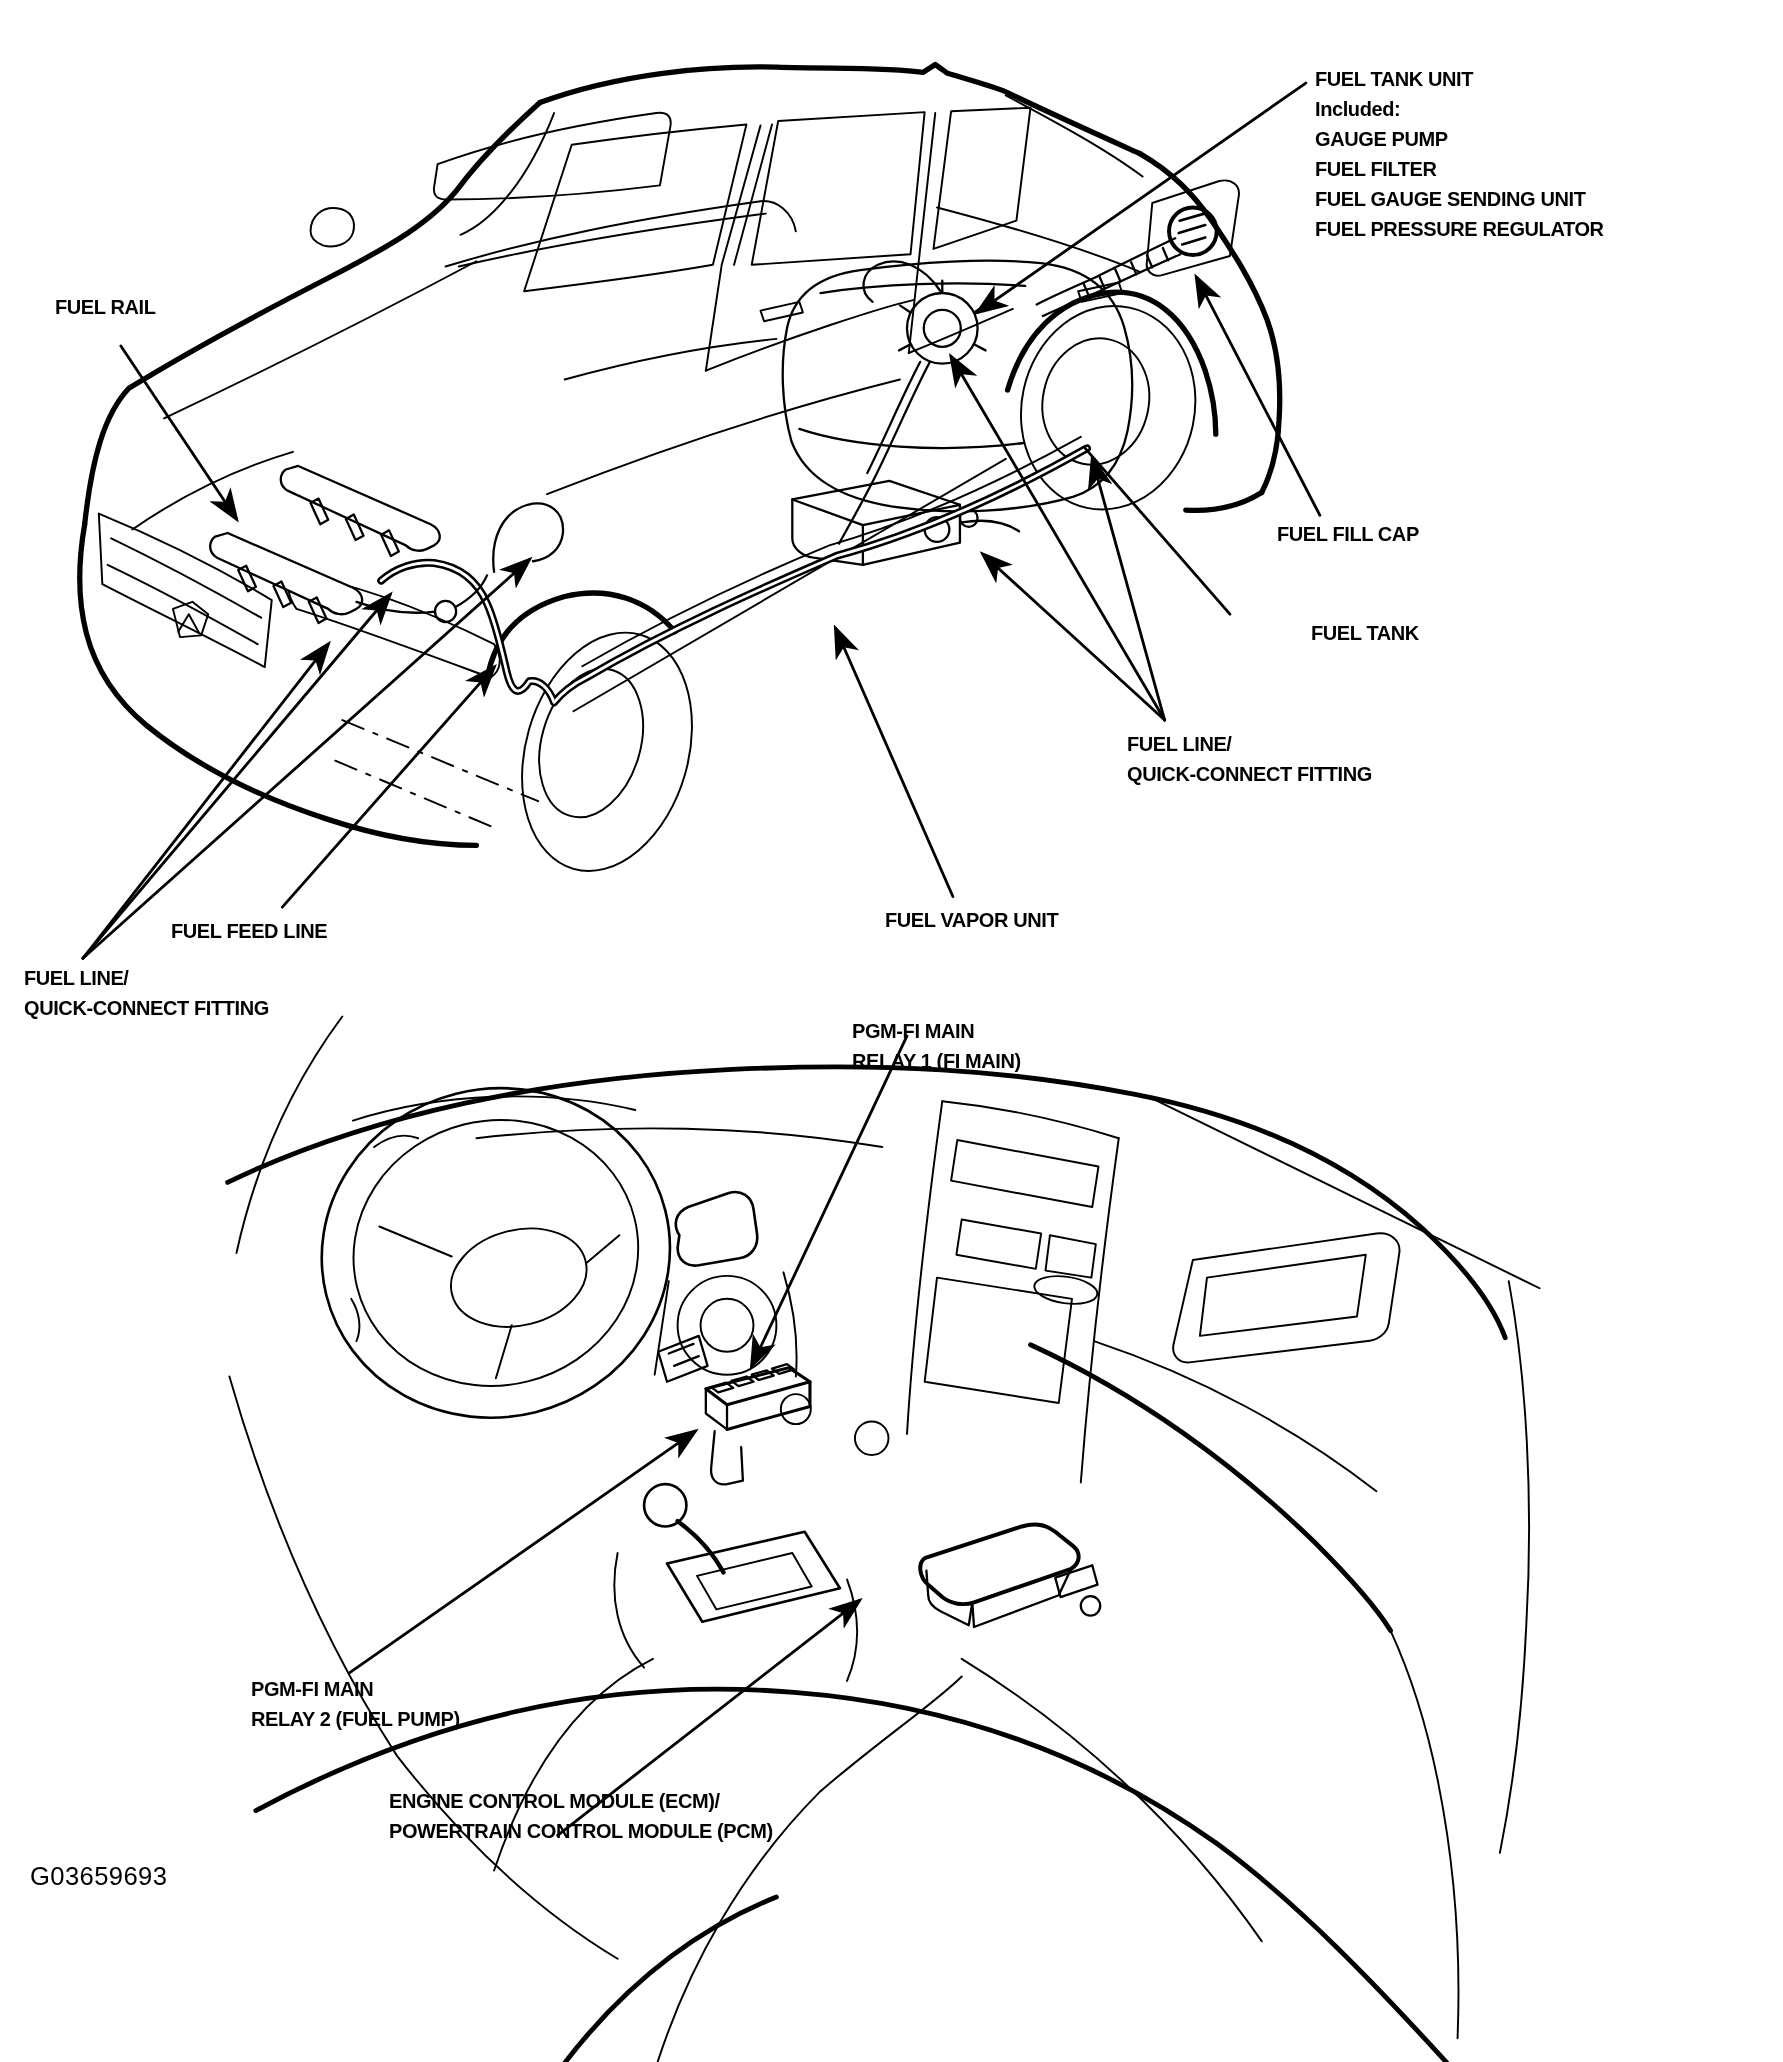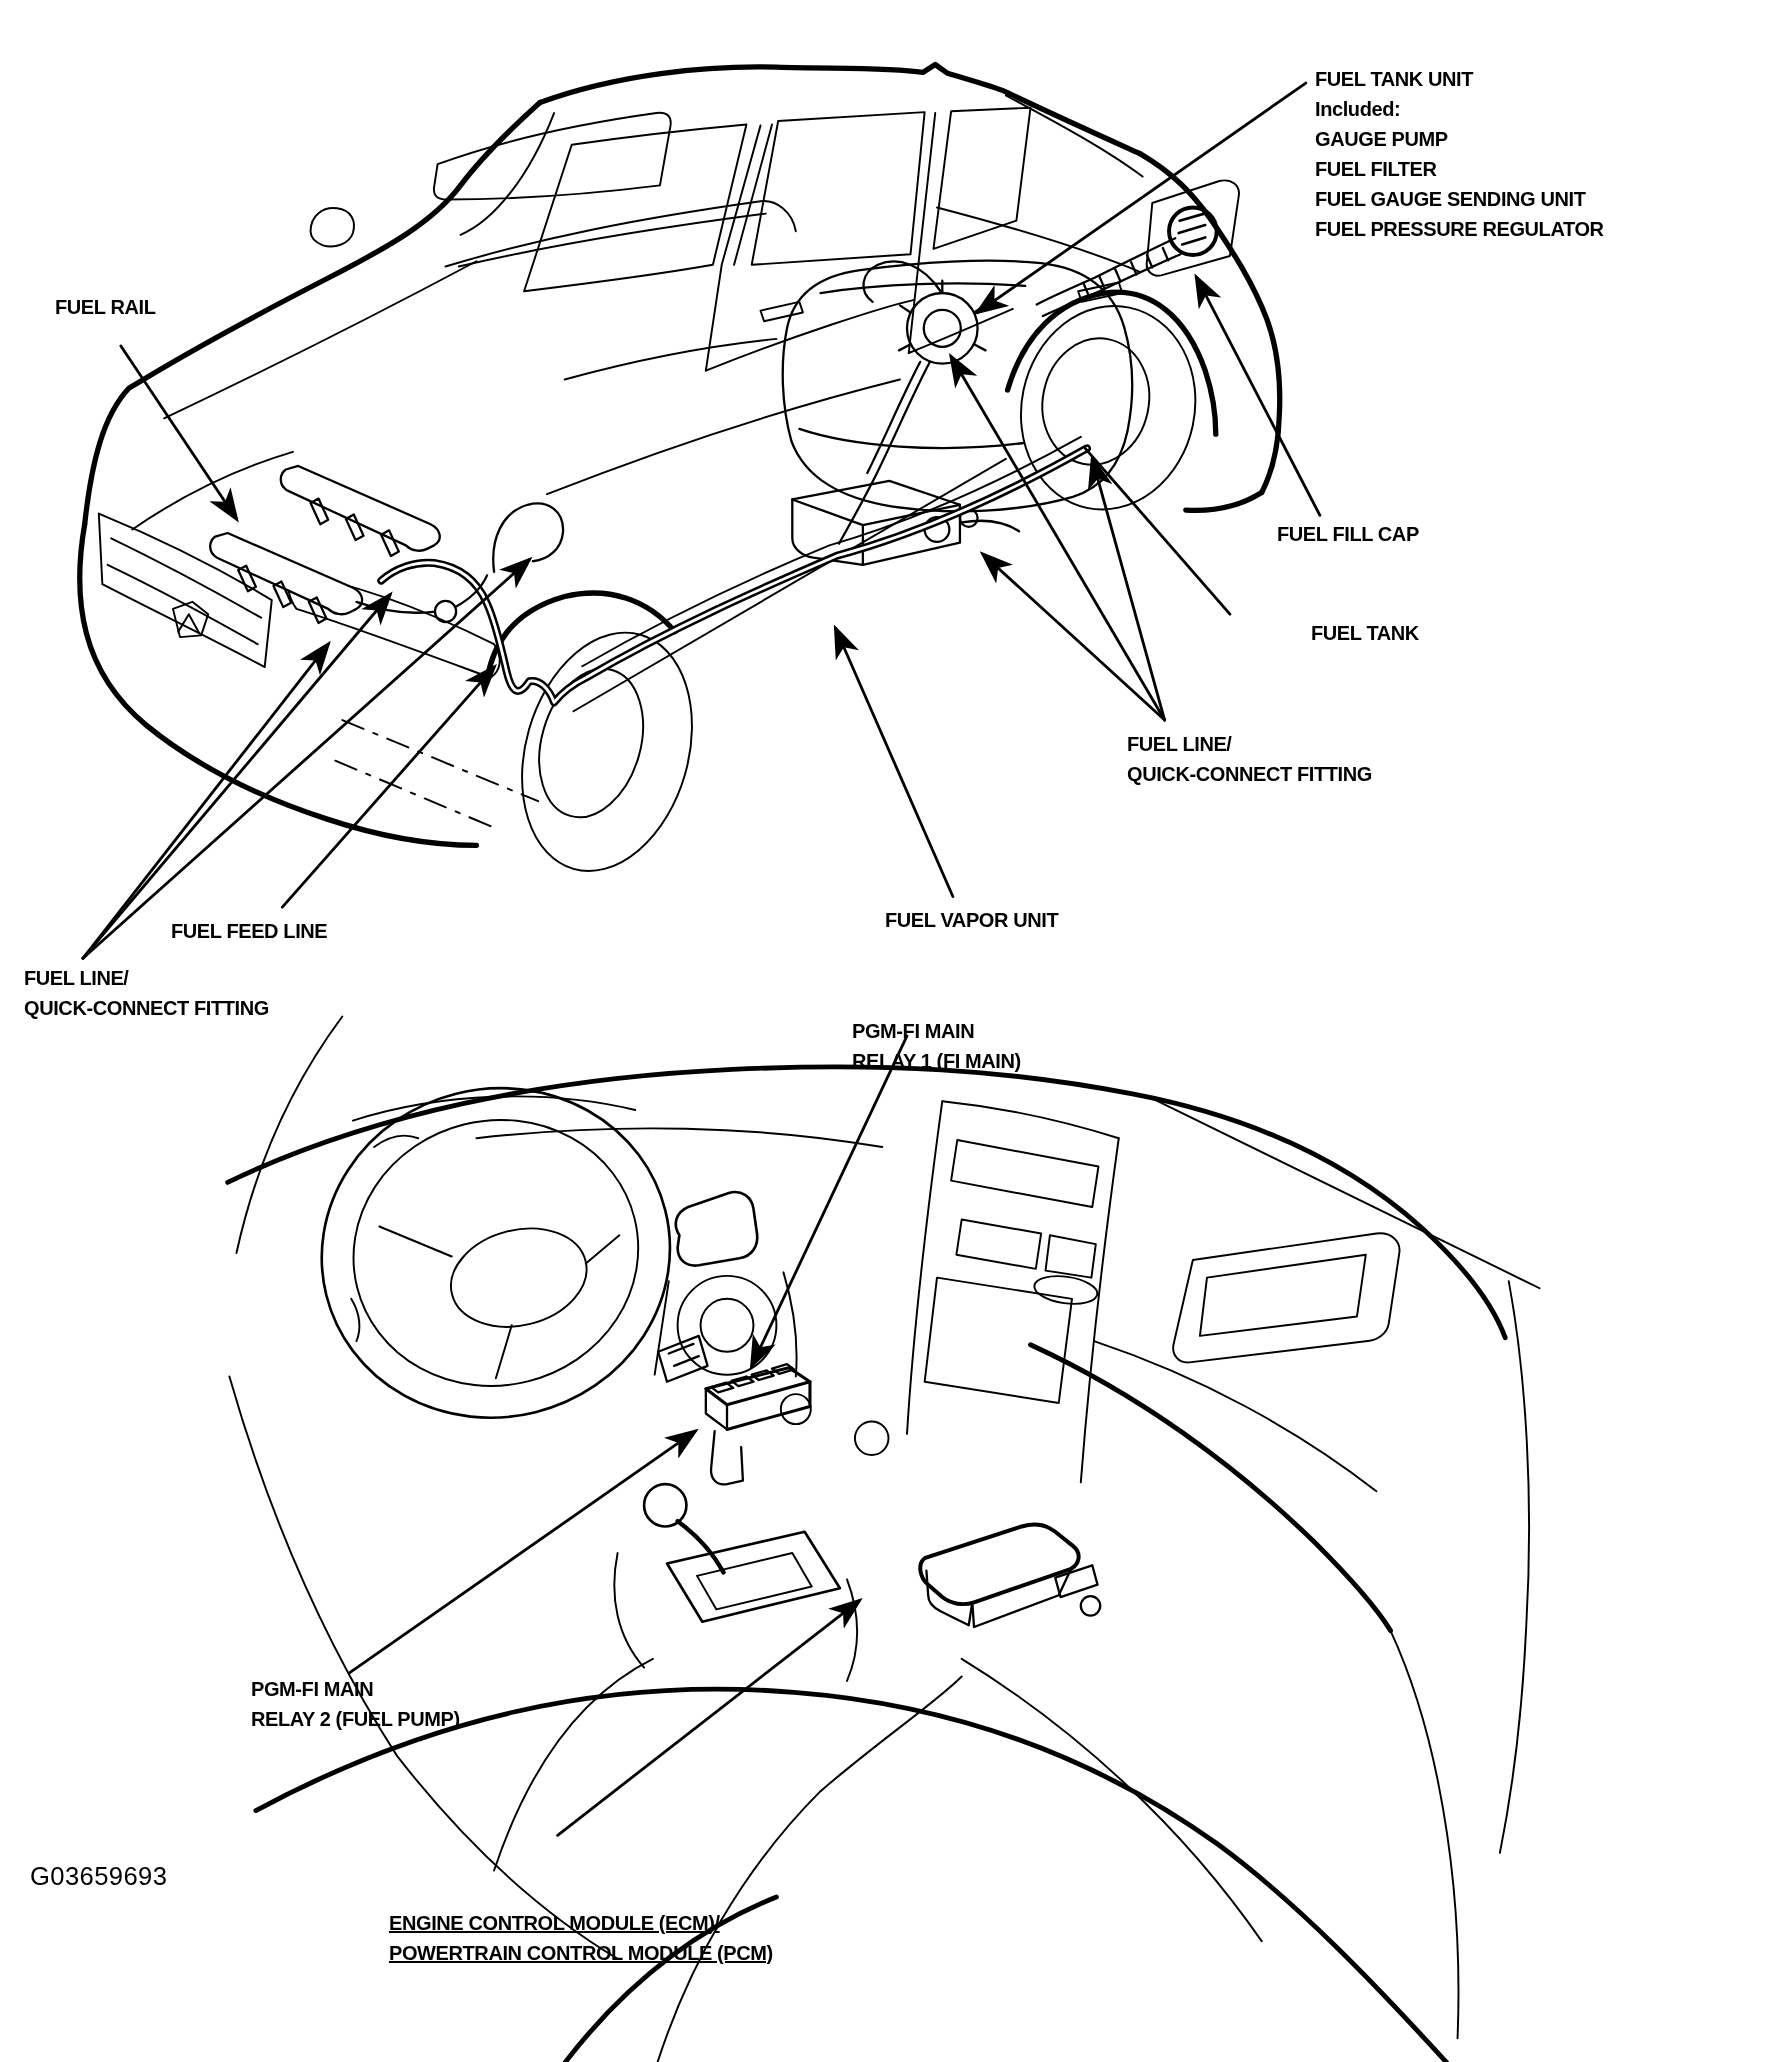--- a/index.html
+++ b/index.html
@@ -287,21 +287,21 @@
 <div class="lbl" style="left:852px; top:1016px;">
   <div>PGM-FI MAIN</div>
   <div>RELAY 1 (FI MAIN)</div>
 </div>
 
 <div class="lbl" style="left:251px; top:1674px;">
   <div>PGM-FI MAIN</div>
   <div>RELAY 2 (FUEL PUMP)</div>
 </div>
 
-<div class="lbl" style="left:389px; top:1908px;text-decoration:underline;">
+<div class="lbl" style="left:389px; top:1786px;">
   <div>ENGINE CONTROL MODULE (ECM)/</div>
   <div>POWERTRAIN CONTROL MODULE (PCM)</div>
 </div>
 
 <div class="figid" style="left:30px; top:1862px;">G03659693</div>
 
 </div>
 
 
 </body></html>

